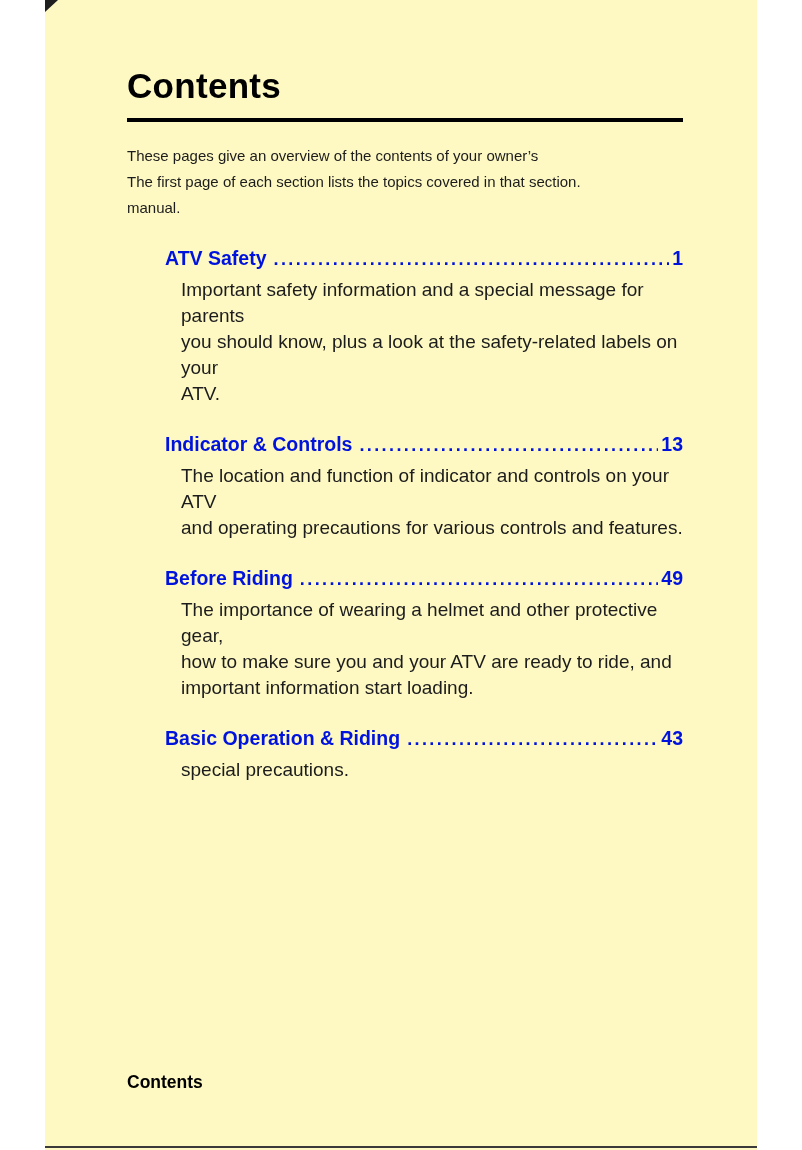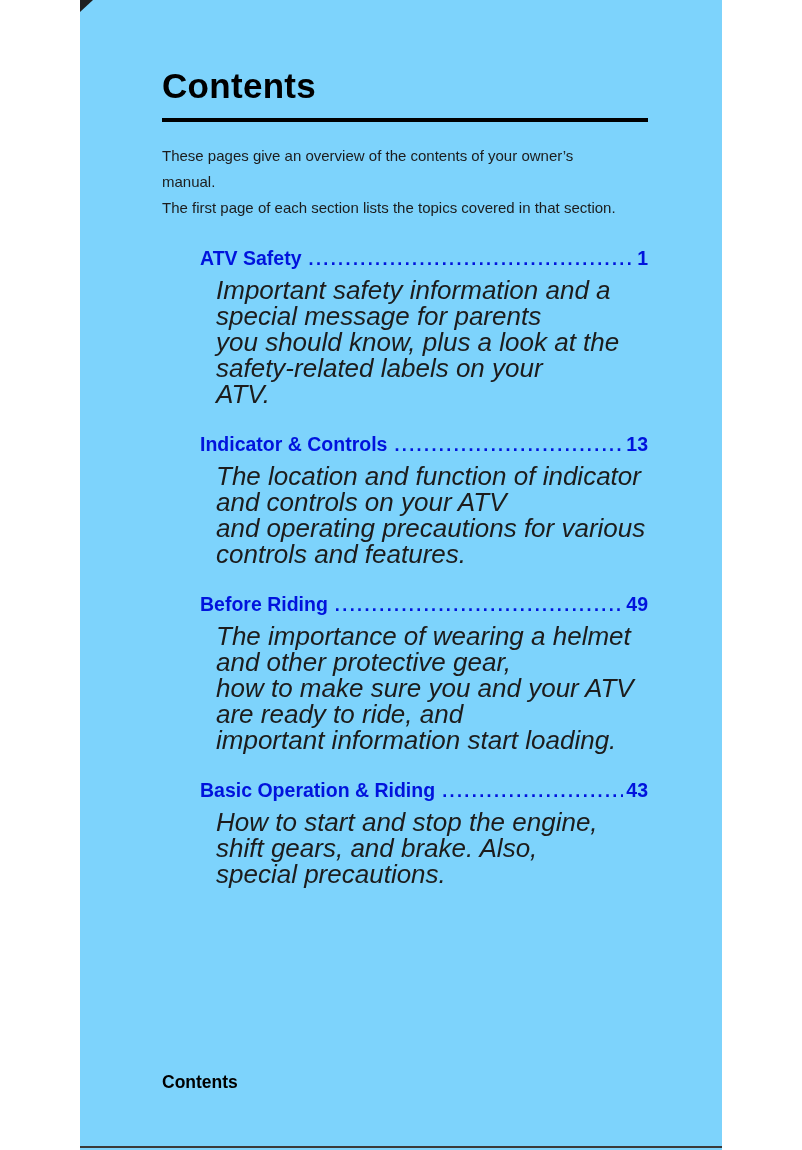--- a/index.html
+++ b/index.html
@@ -1,23 +1,23 @@
 <!DOCTYPE html>
 <html style="--accent: #0013dd;"><head>
 <meta charset="utf-8">
 <style>
   * { margin: 0; padding: 0; box-sizing: border-box; }
   html, body { background: #ffffff; }
   body { font-family: "Liberation Sans", sans-serif; }
 
   .page {
     position: relative;
-    width: 642px;
+    width: 712px;
     height: 1150px;
-    background: #7dd3fc;
+    background: #fef9c3;
     color: #1c1c1c;
     overflow: hidden;
     margin: 0 auto;
   }
 
   .corner-artifact {
     position: absolute;
     top: 0; left: 0;
     width: 0; height: 0;
     border-top: 12px solid #1f1f1f;
@@ -71,24 +71,23 @@
     white-space: nowrap;
     letter-spacing: 2.4px;
     font-size: 18px;
   }
 
   .toc-page { white-space: nowrap; padding-left: 3px; }
 
   .toc-desc {
     margin-top: 4px;
     padding-left: 16px;
-    font-size: 26px;
+    font-size: 19px;
     line-height: 26px;
     color: #1c1c1c;
-    font-style: italic;
   }
 
   .footer-label {
     position: absolute;
     left: 82px;
     top: 1072px;
     font-size: 17.5px;
     font-weight: 700;
     color: #000000;
   }
@@ -110,22 +109,22 @@
   <div class="corner-artifact"></div>
 
   <div class="content">
 
     <h1 class="doc-title">Contents</h1>
 
     <div class="title-rule"></div>
 
     <div class="intro">
         <div>These pages give an overview of the contents of your owner’s</div>
+        <div>The first page of each section lists the topics covered in that section.</div>
         <div>manual.</div>
-        <div>The first page of each section lists the topics covered in that section.</div>
       </div>
 
     <div class="toc">
   <div class="toc-entry">
     <div class="toc-heading">
       <span class="toc-label">ATV Safety</span>
       <span class="toc-leader">........................................................................................................................................................................................................</span>
       <span class="toc-page">1</span>
     </div>
     <div class="toc-desc">
@@ -160,21 +159,20 @@
           </div>
   </div>
 
   <div class="toc-entry">
     <div class="toc-heading">
       <span class="toc-label">Basic Operation &amp; Riding</span>
       <span class="toc-leader">........................................................................................................................................................................................................</span>
       <span class="toc-page">43</span>
     </div>
     <div class="toc-desc">
-            <div>How to start and stop the engine, shift gears, and brake. Also,</div>
             <div>special precautions.</div>
           </div>
   </div>
 </div>
 
   </div>
 
   <div class="footer-label">Contents</div>
 
   <div class="bottom-rule"></div>

